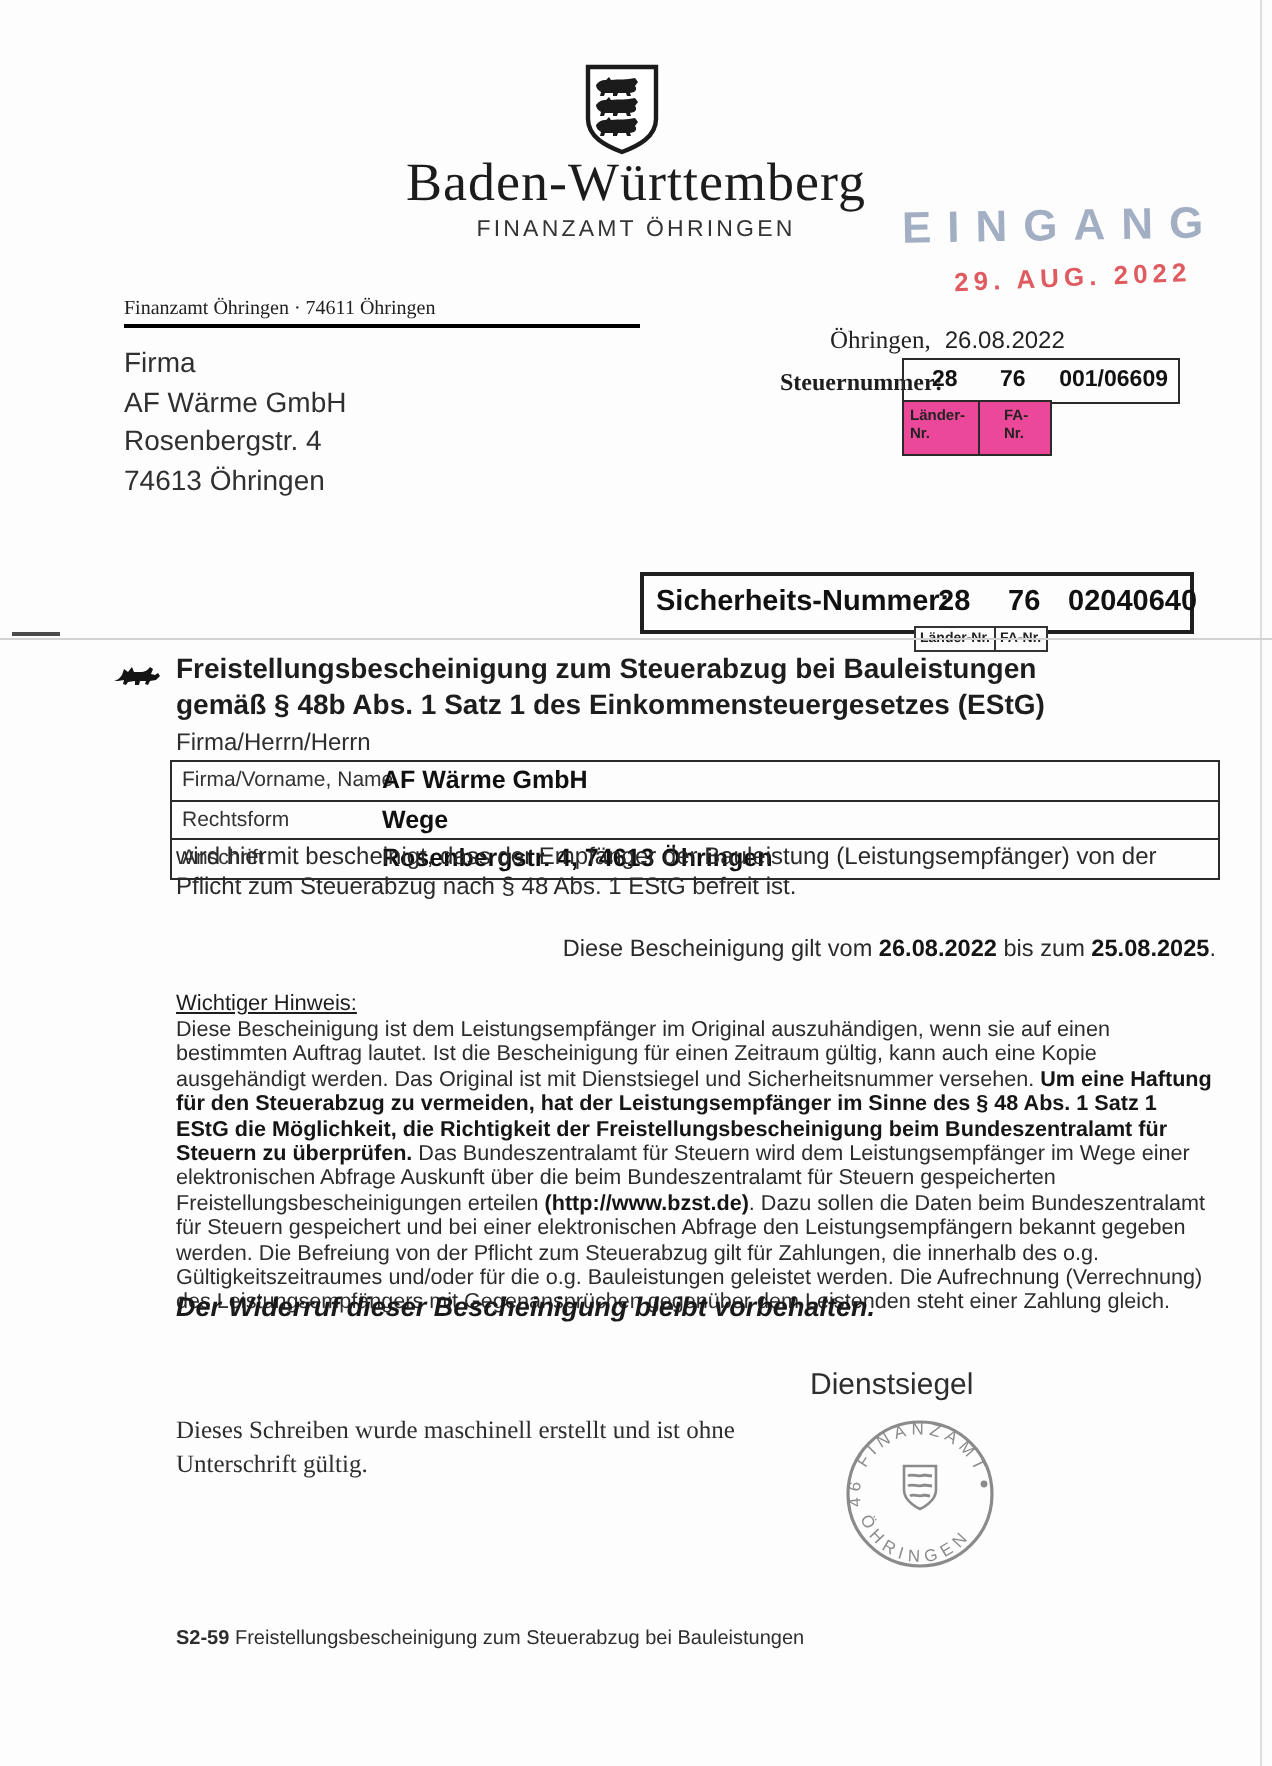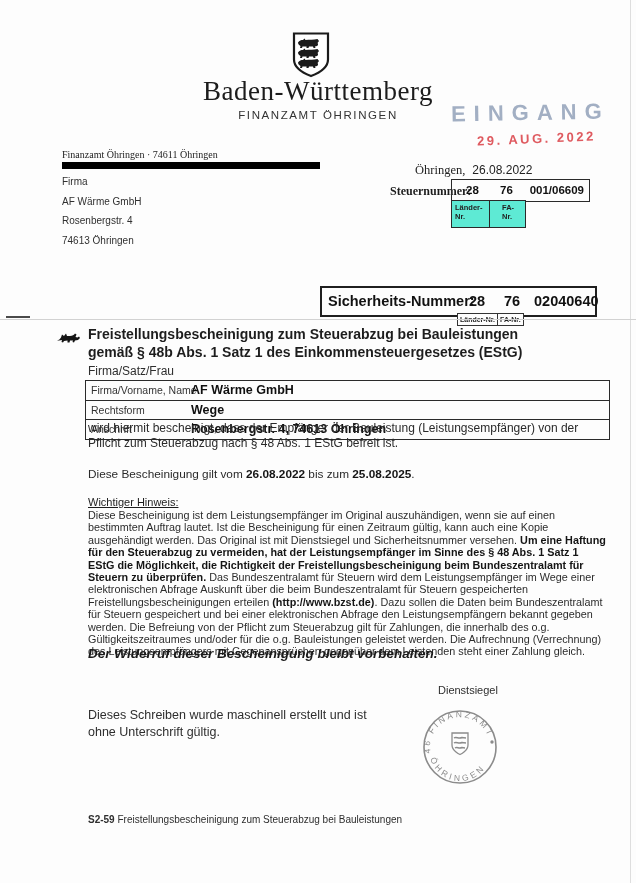--- a/index.html
+++ b/index.html
@@ -19,34 +19,34 @@
     font-size:11.5px;letter-spacing:1.6px;color:#333;}
 
   
   .eingang{left:451px;top:100px;font-size:22px;font-weight:bold;letter-spacing:8px;
     color:#93a2ba;opacity:.85;transform:rotate(-1deg);}
   .eingang-date{left:477px;top:131px;font-size:13px;font-weight:bold;letter-spacing:2.5px;
     color:#dc4a50;opacity:.9;transform:rotate(-2.5deg);}
 
   
   .sender{left:62px;top:149px;width:258px;font-family:"Liberation Serif",serif;
-    font-size:10px;color:#222;padding-bottom:2px;border-bottom:7px solid #000000;}
-  .recipient{left:62px;top:172px;font-size:10px;line-height:19.5px;color:#303030;}
+    font-size:10px;color:#222;padding-bottom:2px;border-bottom:2px solid #000000;}
+  .recipient{left:62px;top:172px;font-size:14px;line-height:19.5px;color:#303030;}
 
   
   .dateline{left:415px;top:163px;font-size:12.5px;color:#222;}
   .dateline .place{font-family:"Liberation Serif",serif;}
   .dateline .date{font-family:"Liberation Sans",sans-serif;font-size:12px;margin-left:7px;}
   .stnr-label{left:390px;top:184px;font-family:"Liberation Serif",serif;
     font-weight:bold;font-size:12px;color:#1d1d1d;}
   .stnr-box{left:451px;top:179px;width:137px;height:21px;border:1.5px solid #2a2a2a;}
   .stnr-box span{position:absolute;top:0;line-height:21px;font-weight:bold;font-size:11.5px;color:#111;}
   .stnr-l{left:14px;} .stnr-f{left:48px;} .stnr-n{right:5px;}
   .mini-box{border:1.5px solid #2a2a2a;font-size:7.5px;font-weight:bold;line-height:9px;
-    color:#222;padding:2px 3px;white-space:pre-line;background:#5eead4;}
+    color:#222;padding:2px 3px;white-space:pre-line;background:#ec4899;}
   .mb-laender{left:451px;top:200px;width:32px;height:22px;}
   .mb-fa{left:489px;top:200px;width:20px;height:22px;padding-left:12px;}
 
   
   .sec-box{left:320px;top:286px;width:273px;height:27px;border:2px solid #1f1f1f;}
   .sec-box span{position:absolute;top:0;line-height:27px;font-weight:bold;color:#111;}
   .sec-label{left:6px;font-size:14.5px;}
   .sec-l{left:147px;font-size:14.5px;}
   .sec-f{left:182px;font-size:14.5px;}
   .sec-n{left:212px;font-size:14.5px;text-align:center;}
@@ -68,30 +68,30 @@
   .salutation{left:88px;top:364px;font-size:12px;color:#2e2e2e;}
   .form-table{left:85px;top:380px;width:523px;border:1.5px solid #2a2a2a;}
   .form-row{position:relative;height:18.5px;}
   .form-row + .form-row{border-top:1px solid #2a2a2a;}
   .form-row .lbl{position:absolute;left:5px;top:0;line-height:18.5px;font-size:10.5px;color:#333;}
   .form-row .val{position:absolute;left:105px;top:0;line-height:18.5px;
     font-size:12.5px;font-weight:bold;color:#101010;}
 
   
   .cert{left:88px;top:421px;width:520px;font-size:12px;line-height:14.8px;color:#2a2a2a;}
-  .validity{left:88px;top:467px;width:520px;font-size:11.8px;color:#2a2a2a;}
+  .validity{left:88px;top:467px;width:520px;font-size:11.8px;color:#2a2a2a;text-align:right;}
   .b{font-weight:bold;color:#151515;}
   .notice-head{left:88px;top:496px;font-size:11px;font-weight:normal;
     text-decoration:underline;color:#1d1d1d;}
   .notice{left:88px;top:509px;width:519px;font-size:10.8px;line-height:12.4px;color:#2c2c2c;}
   .revocation{left:88px;top:646px;font-size:13.5px;font-weight:bold;font-style:italic;color:#1a1a1a;}
 
   
-  .seal-label{left:438px;top:684px;font-size:11px;color:#2e2e2e;}
-  .machine-note{left:88px;top:707px;width:300px;font-size:12.5px;line-height:16.5px;color:#2e2e2e;}
+  .seal-label{left:405px;top:684px;font-size:15px;color:#2e2e2e;}
+  .machine-note{left:88px;top:707px;width:300px;font-size:12.5px;line-height:16.5px;color:#2e2e2e;font-family:Liberation Serif, serif;}
   .seal{left:413px;top:700px;width:95px;height:95px;opacity:.8;}
 
   
   .footer{left:88px;top:814px;font-size:10px;color:#2e2e2e;}
   .footer .code{font-weight:bold;}
 </style>
 </head>
 <body>
 
 <div class="page">
@@ -144,21 +144,21 @@
   <div class="abs fold-dash"></div>
 
   <svg class="abs lion" viewBox="0 0 25 13">
     <path d="M1,10.5 c2,-0.5 3,-1.5 4,-3 l1,-3 2,1.5 2,-2.5 1,2.5 3,0 c2.5,0 4,-1 5,-2.5 l1.5,1 -1,2.5 2,0.5 1.5,-1 1,1.5 -2,2 -3,0.5 -1,2 -1.5,-0.5 0.5,-1.5 -3,0 -0.5,2 -2,0 0,-2 -3.5,0.5 -1,1.5 -1.5,-0.5 0.5,-2 -3,0.5 Z" fill="#141414"></path>
   </svg>
   <div class="abs doc-title">
     <div>Freistellungsbescheinigung zum Steuerabzug bei Bauleistungen</div>
     <div>gemäß § 48b Abs. 1 Satz 1 des Einkommensteuergesetzes (EStG)</div>
   </div>
 
-  <div class="abs salutation">Firma/Satz/Frau</div>
+  <div class="abs salutation">Firma/Herrn/Herrn</div>
   <div class="abs form-table">
     <div class="form-row">
       <span class="lbl">Firma/Vorname, Name</span>
       <span class="val">AF Wärme GmbH</span>
     </div>
     <div class="form-row">
       <span class="lbl">Rechtsform</span>
       <span class="val">Wege</span>
     </div>
     <div class="form-row">

